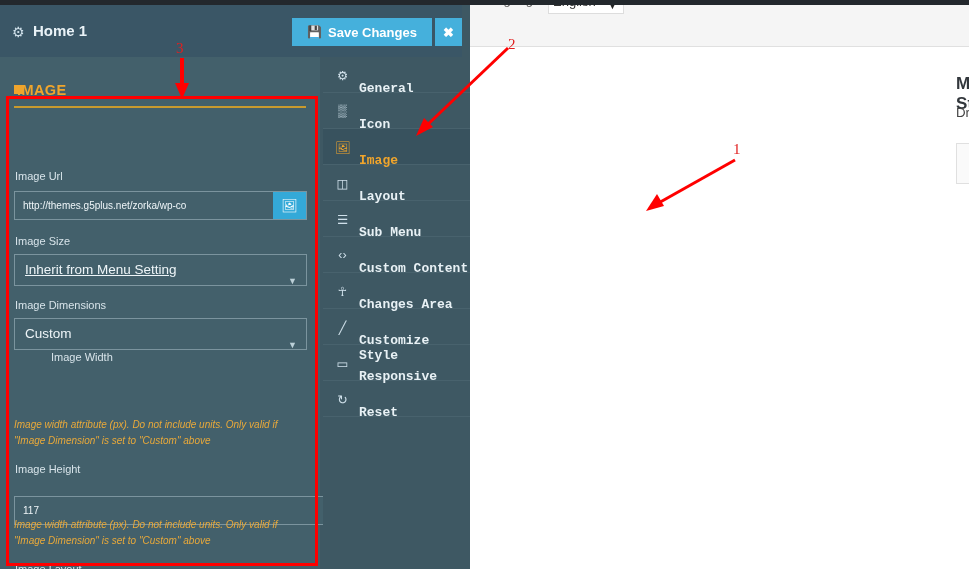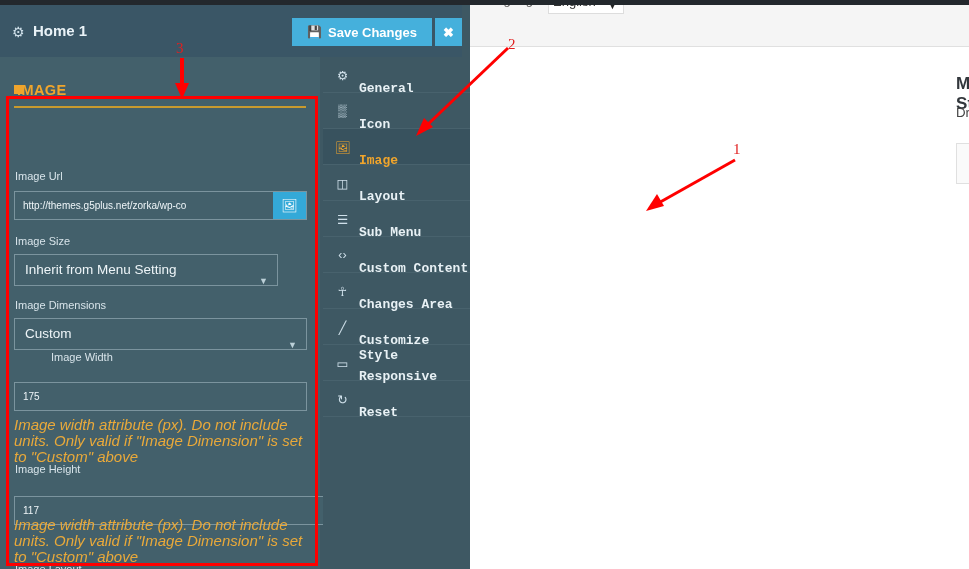--- a/index.html
+++ b/index.html
@@ -56,21 +56,21 @@
   .fld-input{
     position:absolute;height:29px;background:#43606b;border:1px solid #7b949e;
     box-sizing:border-box;color:#eef5f8;font-size:10px;padding-left:8px;line-height:27px;
     font-family:"Liberation Sans",sans-serif;
   }
   .fld-select{
     position:absolute;height:32px;background:#43606b;border:1px solid #7b949e;
     box-sizing:border-box;color:#eef5f8;font-size:13.5px;padding-left:10px;line-height:30px;
   }
   .fld-select .car{position:absolute;right:9px;top:11px;font-size:9px;color:#bcd0d8;}
-  .fld-help{position:absolute;font-size:15px;font-style:italic;color:#e9a93a;line-height:16px;width:293px;}
+  .fld-help{position:absolute;font-size:10px;font-style:italic;color:#e9a93a;line-height:16px;width:293px;}
   #img-pick-btn{
     position:absolute;left:273px;top:135px;width:33px;height:27px;background:#34a9d8;
     display:flex;align-items:center;justify-content:center;color:#fff;font-size:13px;cursor:pointer;
   }
 
   
   #tabs{position:absolute;left:323px;top:52px;width:147px;height:512px;background:#3e5863;}
   .tab{
     position:absolute;left:0;width:147px;height:36px;border-bottom:1px solid #48626d;
     box-sizing:border-box;cursor:pointer;
@@ -144,33 +144,32 @@
   <div id="form-body">
     <div id="section-square"></div>
     <div id="section-title">IMAGE</div>
     <div id="accent-line"></div>
 
     <div class="fld-label" style="left:15px;top:113px;">Image Url</div>
     <div class="fld-input" style="left:14px;top:134px;width:293px;">http://themes.g5plus.net/zorka/wp-co</div>
     <div id="img-pick-btn">🖼</div>
 
     <div class="fld-label" style="left:15px;top:178px;">Image Size</div>
-    <div class="fld-select" style="left:14px;top:197px;width:264px;">
+    <div class="fld-select" style="left:14px;top:197px;width:293px;text-decoration:underline;">
       <span>Inherit from Menu Setting</span>
       <span class="car">▼</span>
     </div>
 
     <div class="fld-label" style="left:15px;top:242px;">Image Dimensions</div>
     <div class="fld-select" style="left:14px;top:261px;width:293px;">
       <span>Custom</span>
       <span class="car">▼</span>
     </div>
 
     <div class="fld-label" style="left:15px;top:294px;margin-left:36px;">Image Width</div>
-    <div class="fld-input" style="left:14px;top:325px;width:293px;">175</div>
     <div class="fld-help" style="left:14px;top:360px;">Image width attribute (px). Do not include units. Only valid if "Image Dimension" is set to "Custom" above</div>
 
     <div class="fld-label" style="left:15px;top:406px;text-align:right;">Image Height</div>
     <div class="fld-input" style="left:14px;top:439px;width:328px;">117</div>
     <div class="fld-help" style="left:14px;top:460px;">Image width attribute (px). Do not include units. Only valid if "Image Dimension" is set to "Custom" above</div>
 
     <div class="fld-label" style="left:15px;top:506px;">Image Layout</div>
 
   </div>
 

